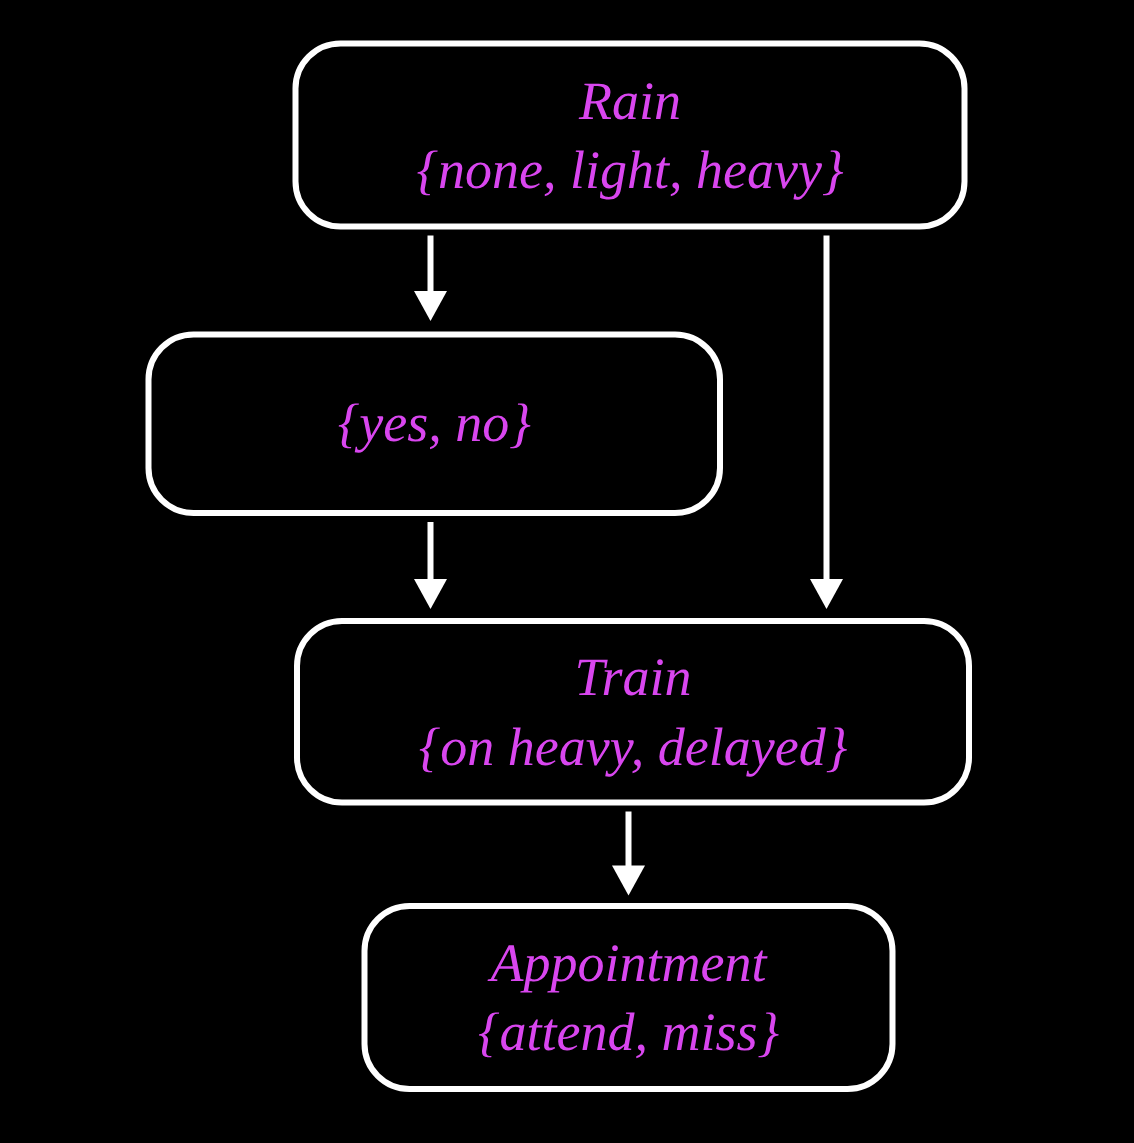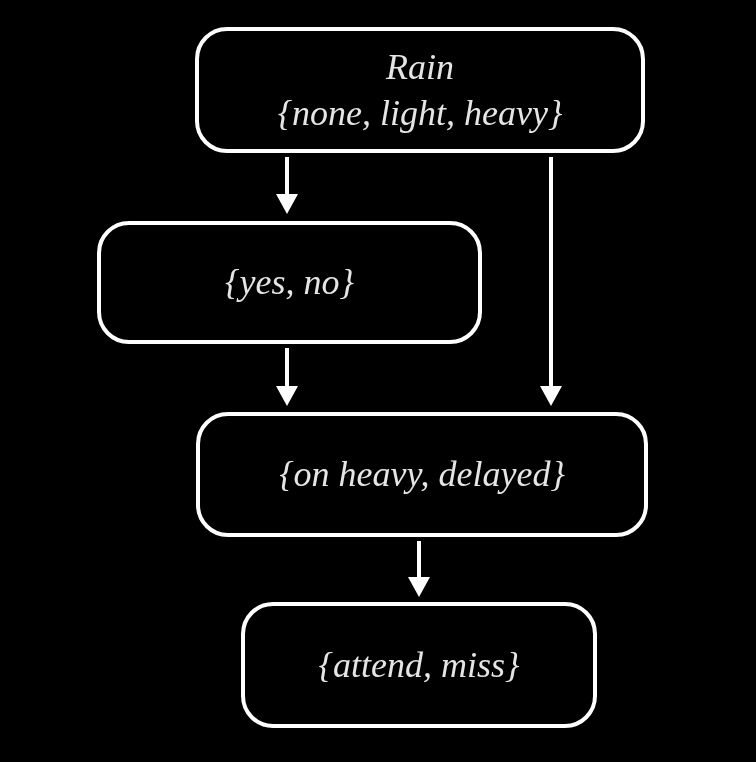--- a/index.html
+++ b/index.html
@@ -13,21 +13,21 @@
     height: 762px;
     background: #000000;
     overflow: hidden;
     font-family: "Liberation Serif", "DejaVu Serif", serif;
   }
   .node {
     position: absolute;
     box-sizing: border-box;
     border: 4px solid #ffffff;
     border-radius: 32px;
-    color: #e5e5e5;
+    color: #d946ef;
     display: flex;
     flex-direction: column;
     align-items: center;
     justify-content: center;
     text-align: left;
     font-style: italic;
     font-size: 36px;
     line-height: 1.28;
     background: #000000;
   }
@@ -82,20 +82,22 @@
   <div class="node" id="node-rain">
     <div class="node-title">Rain</div>
     <div class="node-states">{none, light, heavy}</div>
   </div>
 
   <div class="node" id="node-maintenance">
     <div class="node-states">{yes, no}</div>
   </div>
 
   <div class="node" id="node-train">
+    <div class="node-title">Train</div>
     <div class="node-states">{on heavy, delayed}</div>
   </div>
 
   <div class="node" id="node-appointment">
+    <div class="node-title">Appointment</div>
     <div class="node-states">{attend, miss}</div>
   </div>
 
 </div>
 
 </body></html>

